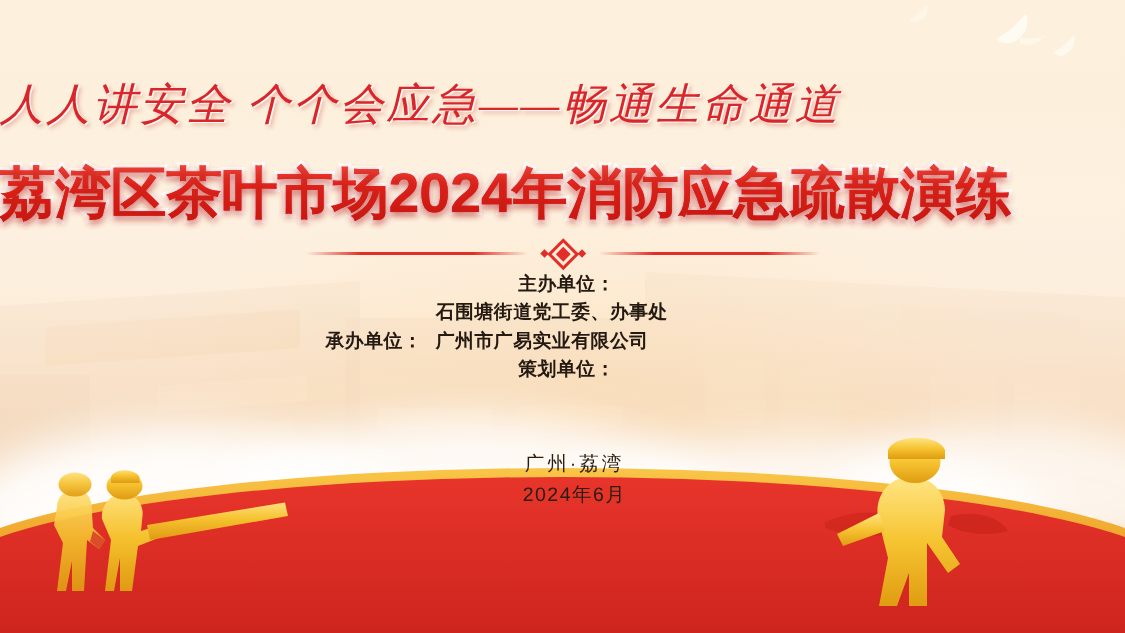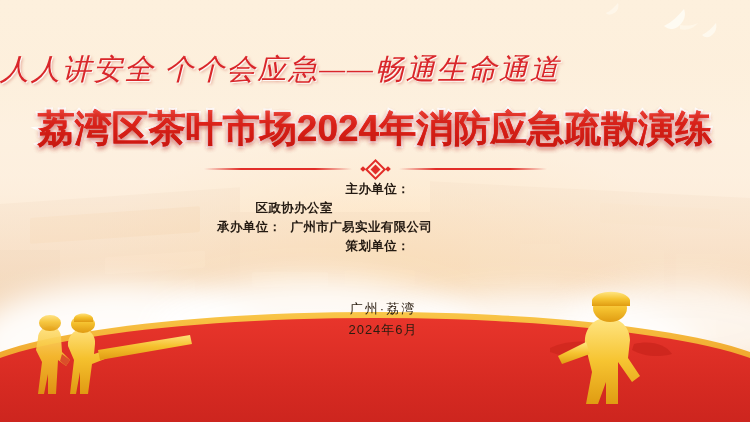--- a/index.html
+++ b/index.html
@@ -40,21 +40,21 @@
   .content{position:absolute;inset:0;}
   .slogan{
     position:absolute;top:50px;left:0;right:0;text-align:left;
     font-family:"Liberation Serif","DejaVu Serif",serif;
     font-weight:400;font-style:italic;font-size:29px;letter-spacing:2px;
     color:#d9262a;
     text-shadow:1px 1px 0 rgba(255,255,255,.85),2px 2px 3px rgba(190,40,30,.35);
     white-space:nowrap;
   }
   .main-title{
-    position:absolute;top:104px;left:0;right:0;text-align:center;
+    position:absolute;top:104px;left:0;right:0;text-align:left;
     font-weight:700;font-size:37px;letter-spacing:0px;white-space:nowrap;
     color:#e8231c;
     -webkit-text-stroke:4px #ffffff;
     paint-order:stroke fill;
     text-shadow:0 2px 5px rgba(180,30,20,.45);
   }
   .main-title::after{
     content:attr(data-echo);position:absolute;left:0;right:0;top:0;
     color:#e8231c;-webkit-text-stroke:0;
     background:linear-gradient(180deg,#f4554a 0%,#e8231c 40%,#c9120d 100%);
@@ -186,23 +186,23 @@
       </div>
       <div class="dv-line"></div>
     </div>
 
     <div class="org">
       <div class="org-row">
         <span class="org-label">主办单位：</span>
       </div>
       <div class="org-row">
         <span class="org-label"></span>
-      </div>
-      <div class="org-row">
-        <span class="org-val">区政协办公室</span>
+        <span class="org-val">石围塘街道党工委、办事处</span>
+      </div>
+      <div class="org-row">
       </div>
       <div class="org-row">
         <span class="org-label">承办单位：</span>
         <span class="org-val">广州市广易实业有限公司</span>
       </div>
       <div class="org-row">
         <span class="org-label">策划单位：</span>
       </div>
     </div>
 

